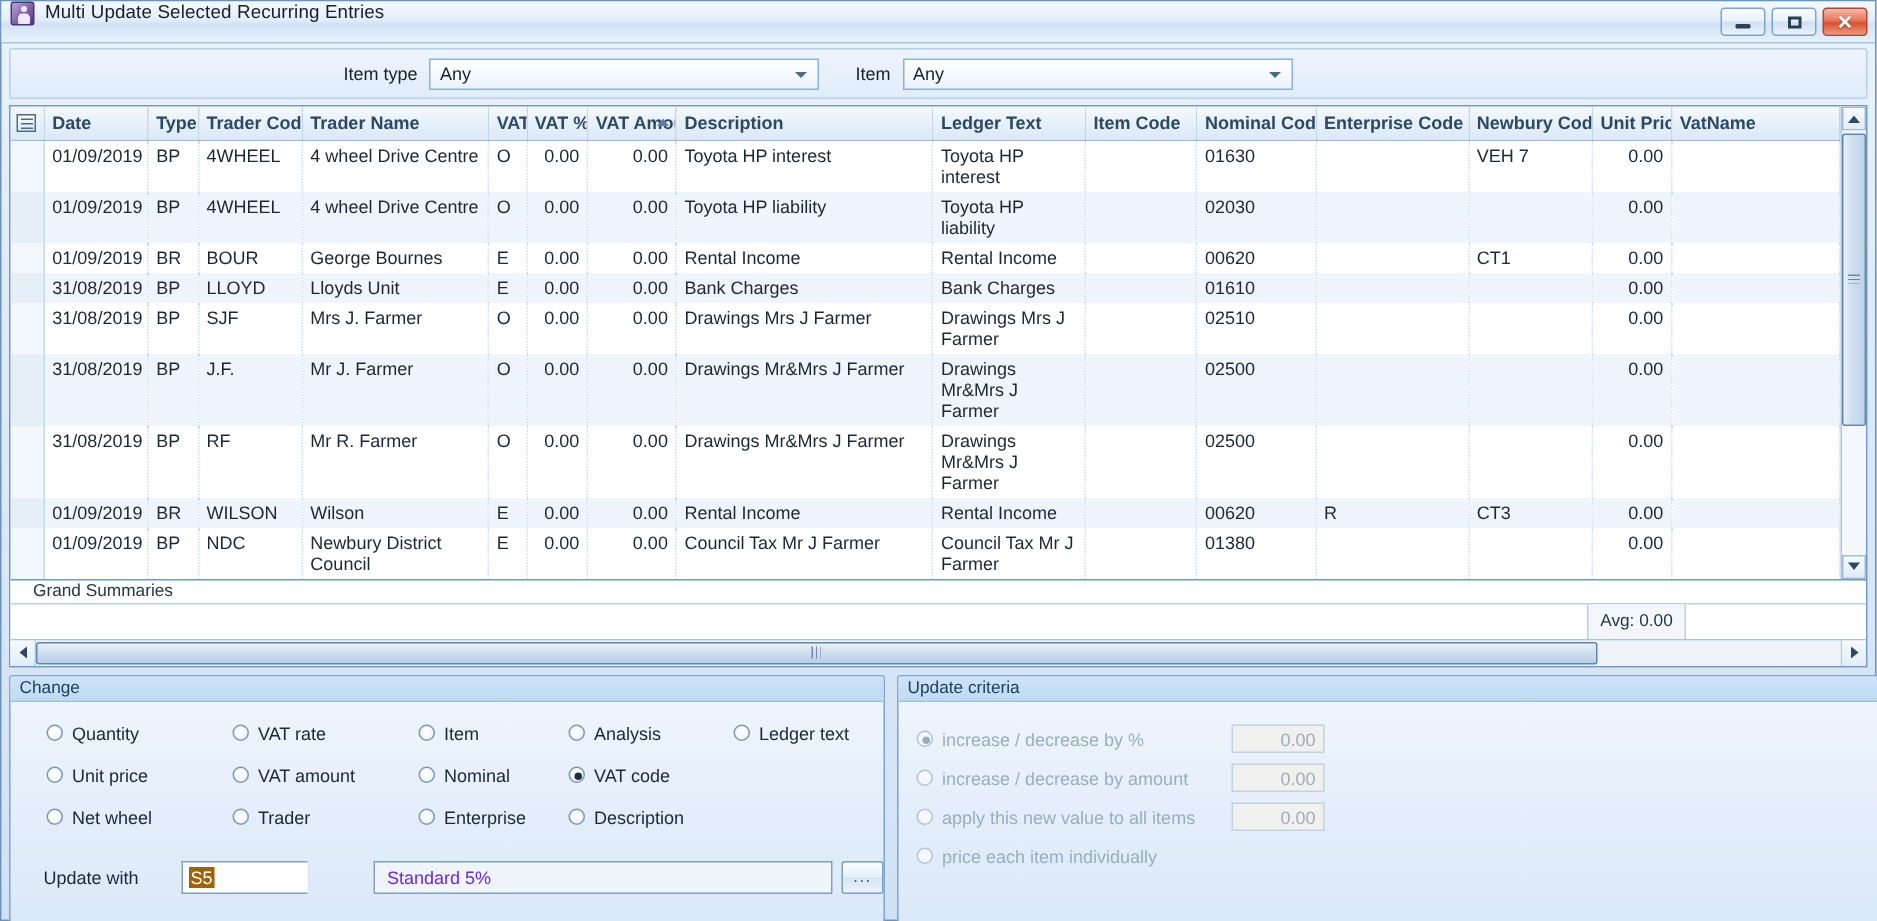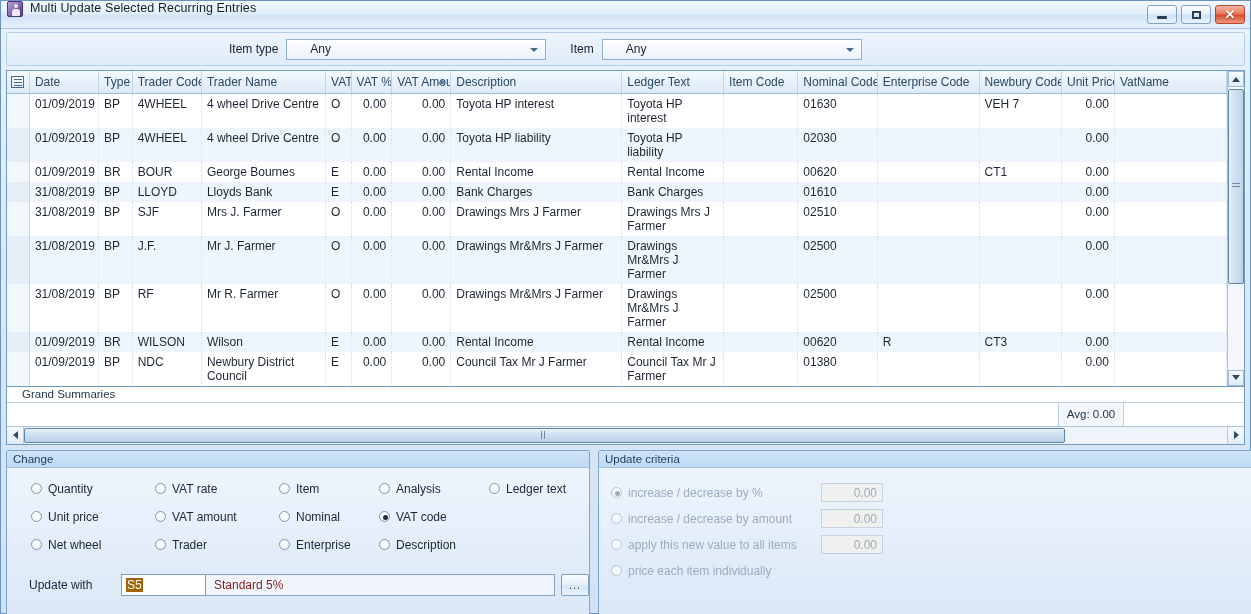--- a/index.html
+++ b/index.html
@@ -82,21 +82,21 @@
     display:flex; align-items:center;
     padding-left: 222px;
     gap: 8px;
   }
   .fld-label { font-size:12px; color:#14202c; }
   .combo {
     height: 21px;
     border: 1px solid #8eb2d4;
     background: linear-gradient(180deg,#ffffff 0%,#f3f8fd 60%,#e9f2fb 100%);
     display:flex; align-items:center;
-    padding: 0 0 0 23px;
+    padding: 0 0 0 6px;
     font-size:12px; color:#18222e;
     position: relative;
   }
   .combo .arrow {
     position:absolute; right: 7px; top: 8px;
     width:0;height:0;border-left:4px solid transparent;border-right:4px solid transparent;
     border-top:4px solid #4a6b8c;
   }
   .combo.itemtype { width: 260px; }
   .combo.item { width: 260px; }
@@ -112,21 +112,21 @@
   }
   .grid-scrollarea { display:flex; flex:1 1 auto; min-height:0; }
   .grid-main { flex:1 1 auto; overflow:hidden; position:relative; }
 
   table.grid { border-collapse: collapse; width: 100%; table-layout: fixed; }
   table.grid th {
     height: 22px;
     background: linear-gradient(180deg,#f4f9fd 0%,#e7f0fa 50%,#dbe9f7 100%);
     border-right: 1px solid #c2d6ea;
     border-bottom: 1px solid #9ebdda;
-    font-weight: normal;
+    font-weight: bold;
     font-size: 12px;
     color: #2c4964;
     text-align: left;
     padding: 0 5px;
     white-space: nowrap;
     overflow: hidden;
     position: relative;
   }
   table.grid th.sel { width: 22px; padding:0; text-align:center; }
   table.grid th.sorted::after {
@@ -250,21 +250,21 @@
   .uw-code {
     width: 84px; height:22px; border:1px solid #7fa0bf; border-right:none;
     background:#fff; display:flex; align-items:center; padding-left:4px;
   }
   .uw-code .sel-text {
     background:#a16207; color:#ffffff; font-size:12px; padding:0 1px;
   }
   .uw-desc {
     flex:1 1 auto; height:22px; border:1px solid #7fa0bf;
     background:#eff5fb; display:flex;align-items:center; padding-left:8px;
-    font-size:12px; color:#7f1d1d;
+    font-size:12px; color:#6d28d9;margin-left:44px;
   }
   .uw-btn {
     width: 28px; height:22px; margin-left:6px;
     border:1px solid #7fa0bf; border-radius:2px;
     background: linear-gradient(180deg,#fbfdff 0%,#e7f0fa 48%,#d6e5f4 52%,#eaf3fc 100%);
     display:flex;align-items:center;justify-content:center;
     font-size:11px; color:#32465c; letter-spacing:1px;
   }
 
   .crit-rows { padding: 12px 0 0 12px; }
@@ -409,21 +409,21 @@
                 <td></td>
                 <td>CT1</td>
                 <td class="num">0.00</td>
                 <td></td>
               </tr>
               <tr class="r-even">
                 <td class="selcell"></td>
                 <td>31/08/2019</td>
                 <td>BP</td>
                 <td>LLOYD</td>
-                <td>Lloyds Bank</td>
+                <td>Lloyds Unit</td>
                 <td>E</td>
                 <td class="num">0.00</td>
                 <td class="num">0.00</td>
                 <td>Bank Charges</td>
                 <td>Bank Charges</td>
                 <td></td>
                 <td>01610</td>
                 <td></td>
                 <td></td>
                 <td class="num">0.00</td>

